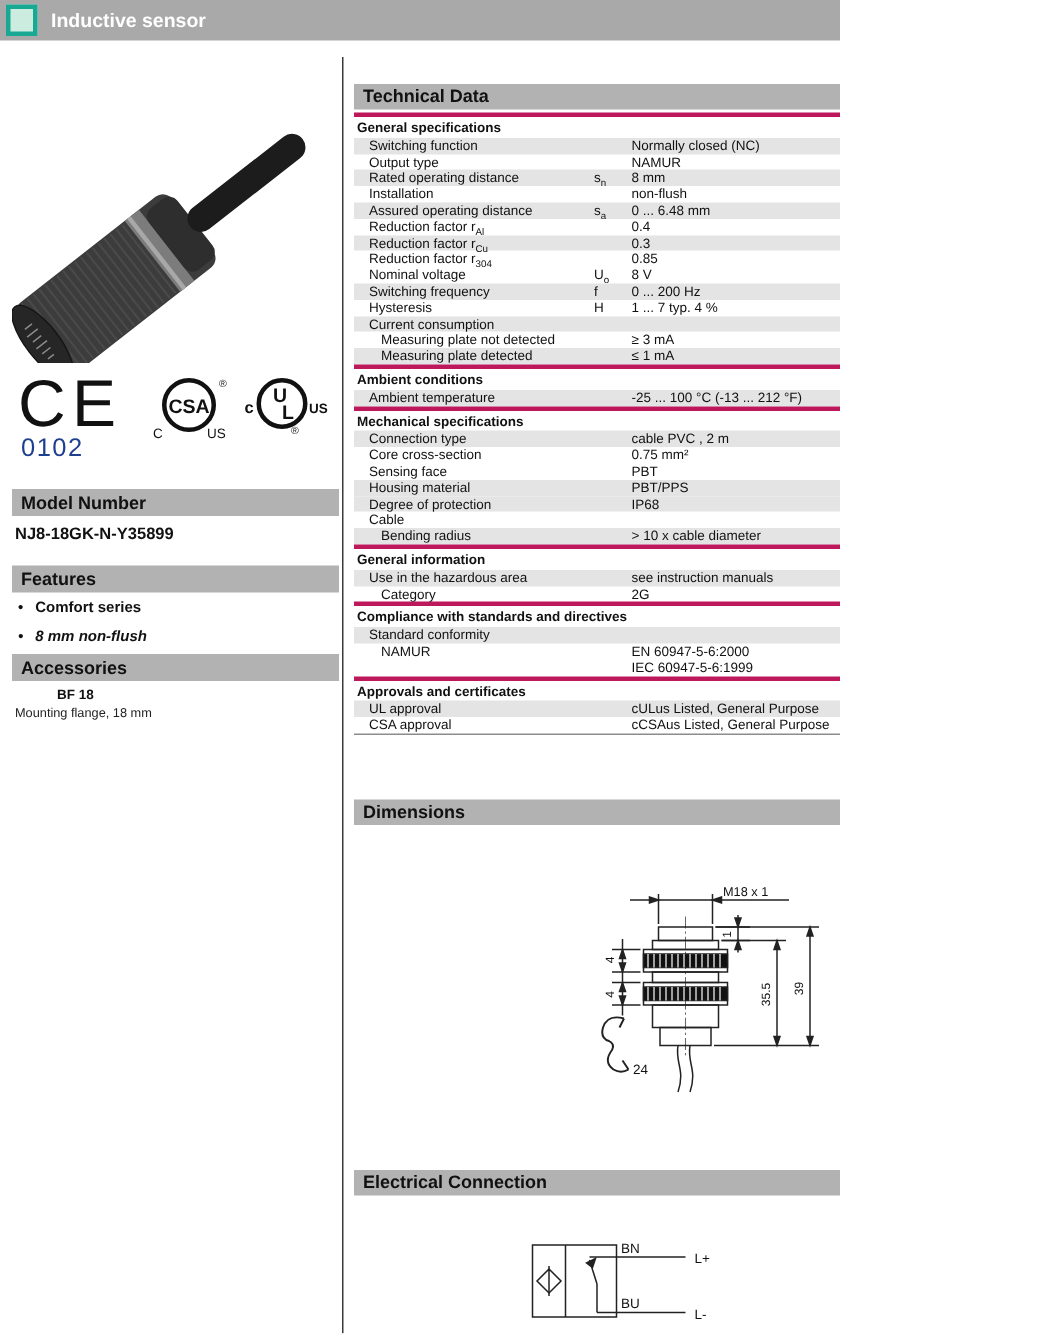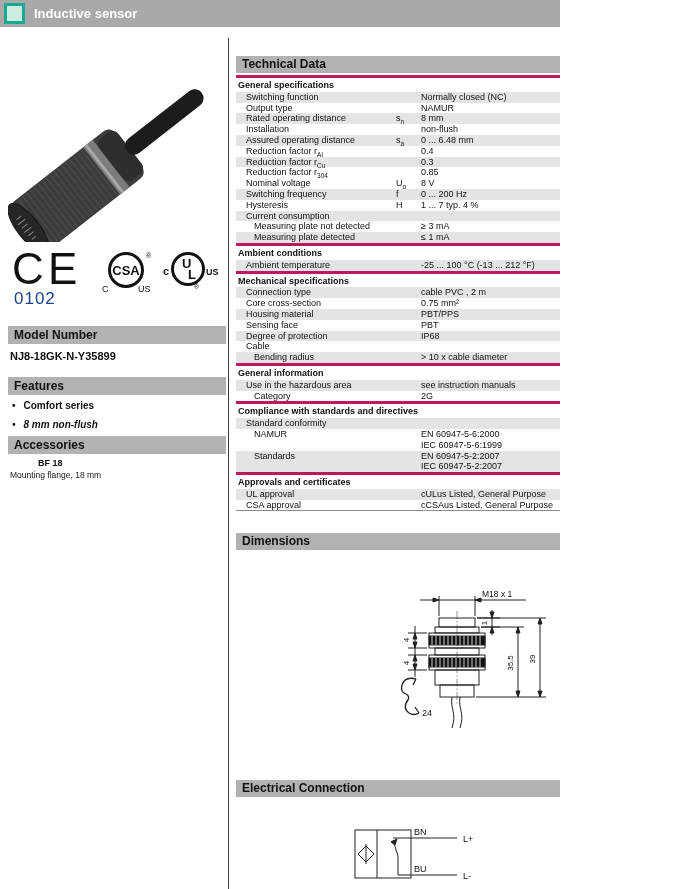--- a/index.html
+++ b/index.html
@@ -188,29 +188,29 @@
       <div class="t-row shaded">
         <span class="t-lbl">Connection type</span>
         <span class="t-sym"></span>
         <span class="t-val">cable PVC , 2 m</span>
       </div>
       <div class="t-row">
         <span class="t-lbl">Core cross-section</span>
         <span class="t-sym"></span>
         <span class="t-val">0.75 mm²</span>
       </div>
+      <div class="t-row">
+        <span class="t-lbl">Sensing face</span>
+        <span class="t-sym"></span>
+        <span class="t-val">PBT</span>
+      </div>
       <div class="t-row shaded">
         <span class="t-lbl">Housing material</span>
         <span class="t-sym"></span>
         <span class="t-val">PBT/PPS</span>
-      </div>
-      <div class="t-row">
-        <span class="t-lbl">Sensing face</span>
-        <span class="t-sym"></span>
-        <span class="t-val">PBT</span>
       </div>
       <div class="t-row shaded">
         <span class="t-lbl">Degree of protection</span>
         <span class="t-sym"></span>
         <span class="t-val">IP68</span>
       </div>
       <div class="t-row">
         <span class="t-lbl">Cable</span>
         <span class="t-sym"></span>
         <span class="t-val"></span>
@@ -236,28 +236,20 @@
         <span class="t-lbl">Standard conformity</span>
         <span class="t-sym"></span>
         <span class="t-val"></span>
       </div>
       <div class="t-row">
         <span class="t-lbl ind2">NAMUR</span>
         <span class="t-sym"></span>
         <span class="t-val">
           <div>EN 60947-5-6:2000</div>
           <div>IEC 60947-5-6:1999</div>
-        </span>
-      </div>
-      <div class="t-row shaded">
-        <span class="t-lbl ind2">Standards</span>
-        <span class="t-sym"></span>
-        <span class="t-val">
-          <div>EN 60947-5-2:2007</div>
-          <div>IEC 60947-5-2:2007</div>
         </span>
       </div>
       <div class="t-sec">Approvals and certificates</div>
       <div class="t-row shaded">
         <span class="t-lbl">UL approval</span>
         <span class="t-sym"></span>
         <span class="t-val">cULus Listed, General Purpose</span>
       </div>
       <div class="t-row">
         <span class="t-lbl">CSA approval</span>

